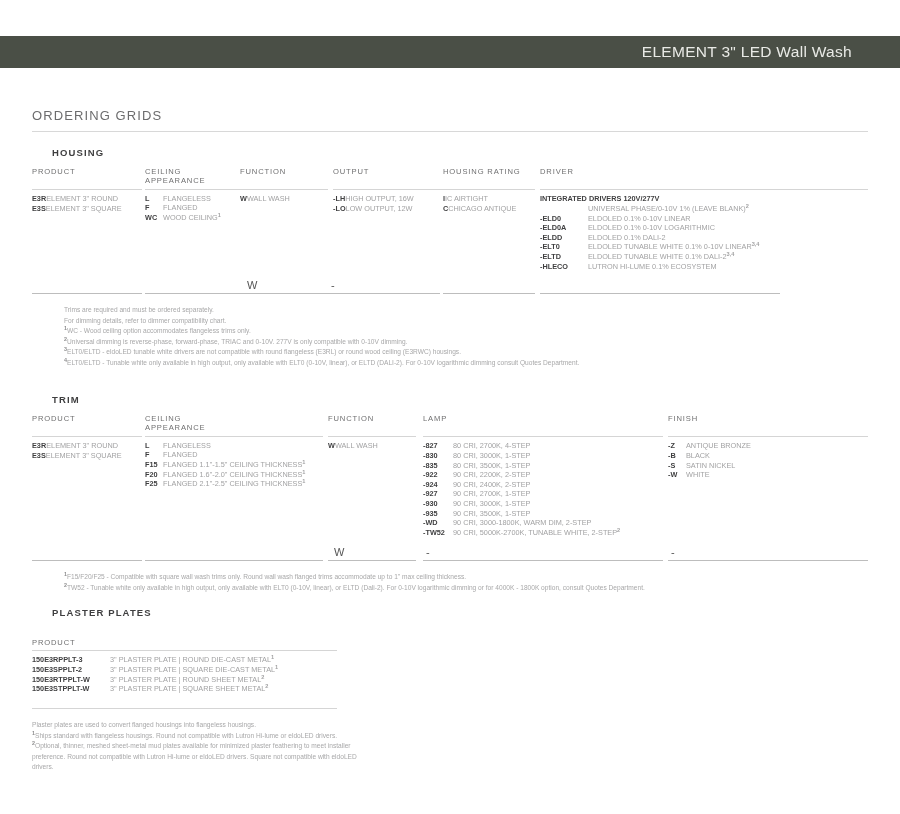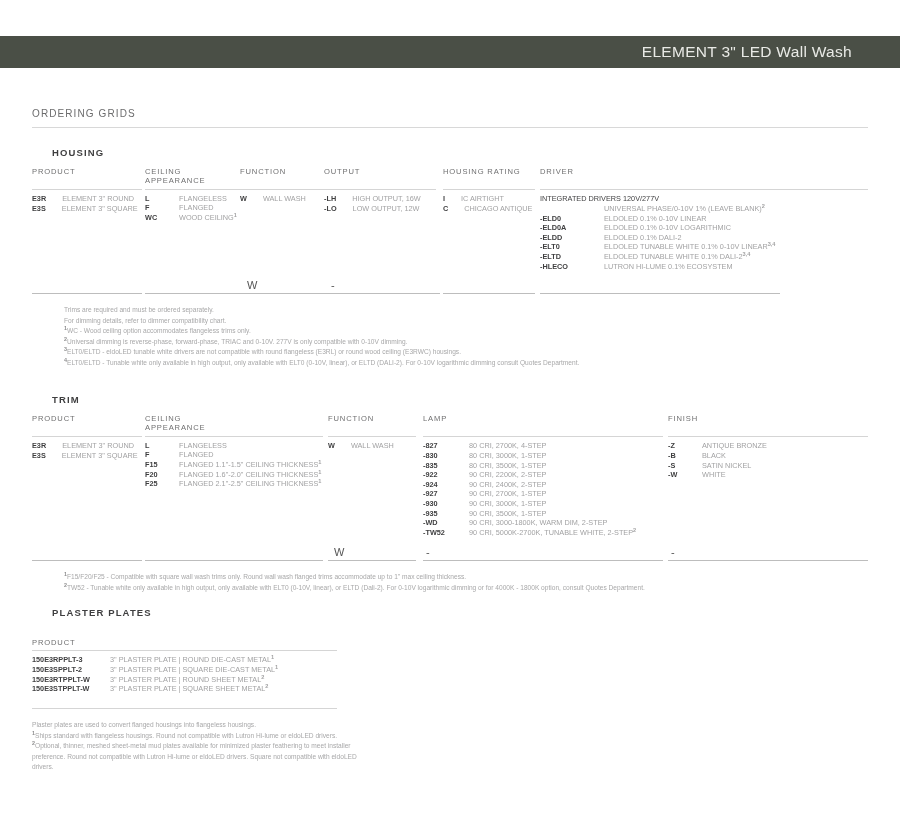--- a/index.html
+++ b/index.html
@@ -21,21 +21,21 @@
   .topbar-title {
     position: absolute; right: 48px; top: 50%; transform: translateY(-50%);
     color: #e9eae6; font-size: 15.5px; letter-spacing: .3px; white-space: nowrap;
   }
 
   
   .body { position: absolute; left: 0; top: 68px; width: 900px; }
 
   .section-title {
     margin: 0; padding: 0;
-    font-size: 10px; letter-spacing: 1.1px; color: #6c6c6d; font-weight: 400;
+    font-size: 13px; letter-spacing: 1.1px; color: #6c6c6d; font-weight: 400;
   }
   .rule-wide { height: 1px; background: #d8d8d8; }
 
   h3.grid-title {
     margin: 0; font-size: 9.5px; letter-spacing: 1.15px; color: #3f3f40; font-weight: 700; padding-left: 20px;
   }
 
   
   .grid { position: relative; width: 848px; margin-left: 32px; }
   .colhead {
@@ -43,25 +43,25 @@
     line-height: 9.4px; white-space: pre-line;
   }
   .col { position: absolute; top: 0; }
   .col-rule { height: 1px; background: #d5d5d5; margin-top: 3px; }
   .rows { margin-top: 4px; }
   .row {
     font-size: 7.3px; line-height: 9.6px; color: #a2a2a3; white-space: nowrap;
   }
   .code {
     color: #3f3f40; font-weight: 700; display: inline-block;
-    margin-right: 16px;
+    margin-right: 0;
   }
   .code.wide { min-width: 18px; }
   .row .desc { color: #a2a2a3; }
-  .row.bold-all .desc { color:#3f3f40; font-weight:400; }
+  .row.bold-all .desc { color:#3f3f40; font-weight:700; }
   sup { font-size: 5.6px; font-weight: 700; vertical-align: super; line-height: 0; }
 
   
   .blanks { position: relative; height: 20px; }
   .blank { position: absolute; bottom: 0; border-bottom: 1px solid #bdbdbd; height: 1px; }
   .blankmark {
     position: absolute; bottom: 3px; font-size: 11px; color: #555; line-height: 11px;
   }
   .blankmark.dash { font-size: 11px; }
 
@@ -121,21 +121,21 @@
       </div>
 
       <div class="col" style="left:208px; width:88px;">
         <div class="colhead">FUNCTION</div>
         <div class="col-rule" style="width:88px; margin-top:13px;"></div>
         <div class="rows">
           <div class="row"><span class="code">W</span><span class="desc">WALL WASH</span></div>
         </div>
       </div>
 
-      <div class="col" style="left:292px; width:112px;">
+      <div class="col" style="left:301px; width:112px;">
         <div class="colhead">OUTPUT</div>
         <div class="col-rule" style="width:112px; margin-top:13px;"></div>
         <div class="rows">
           <div class="row"><span class="code">-LH</span><span class="desc">HIGH OUTPUT, 16W</span></div>
           <div class="row"><span class="code">-LO</span><span class="desc">LOW OUTPUT, 12W</span></div>
         </div>
       </div>
 
       <div class="col" style="left:411px; width:92px;">
         <div class="colhead">HOUSING RATING</div>

